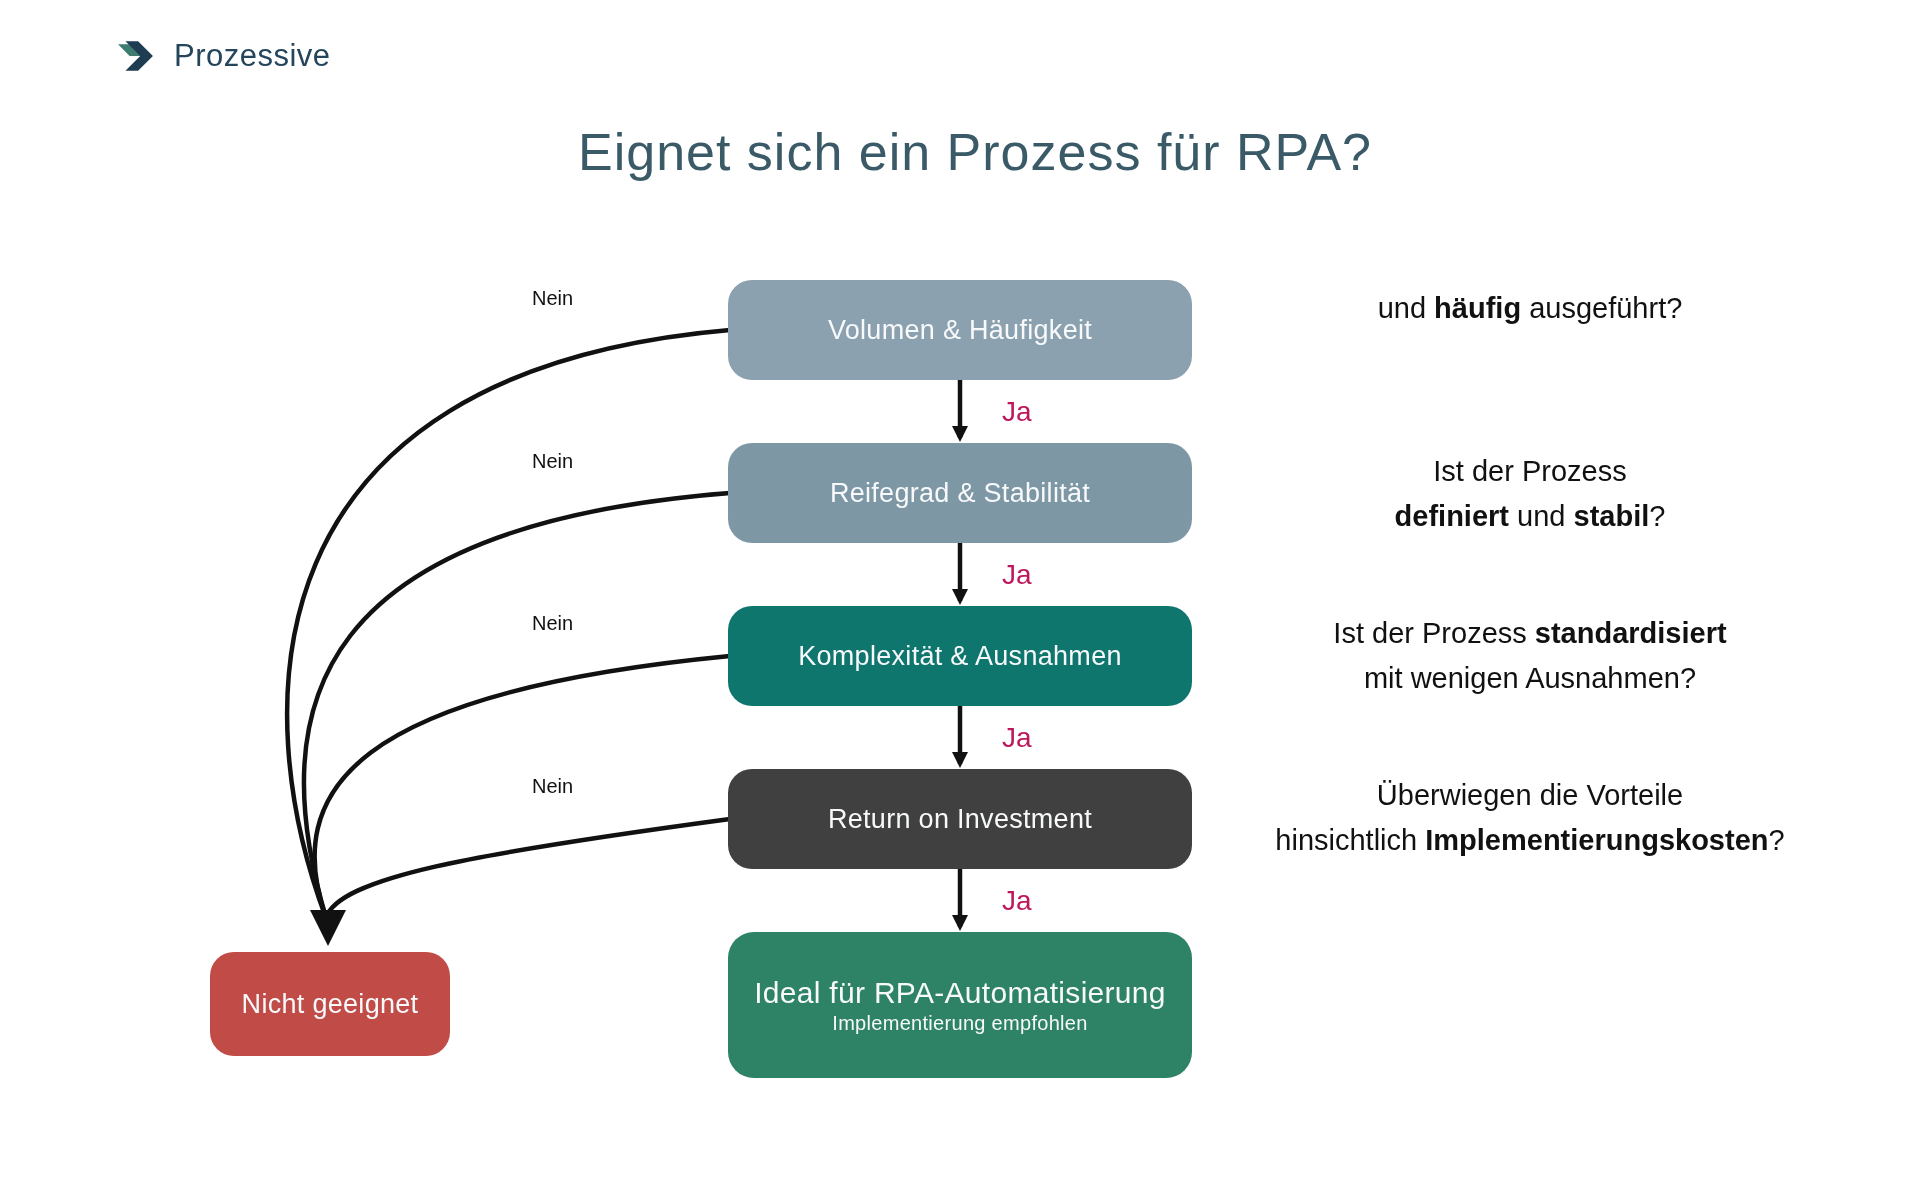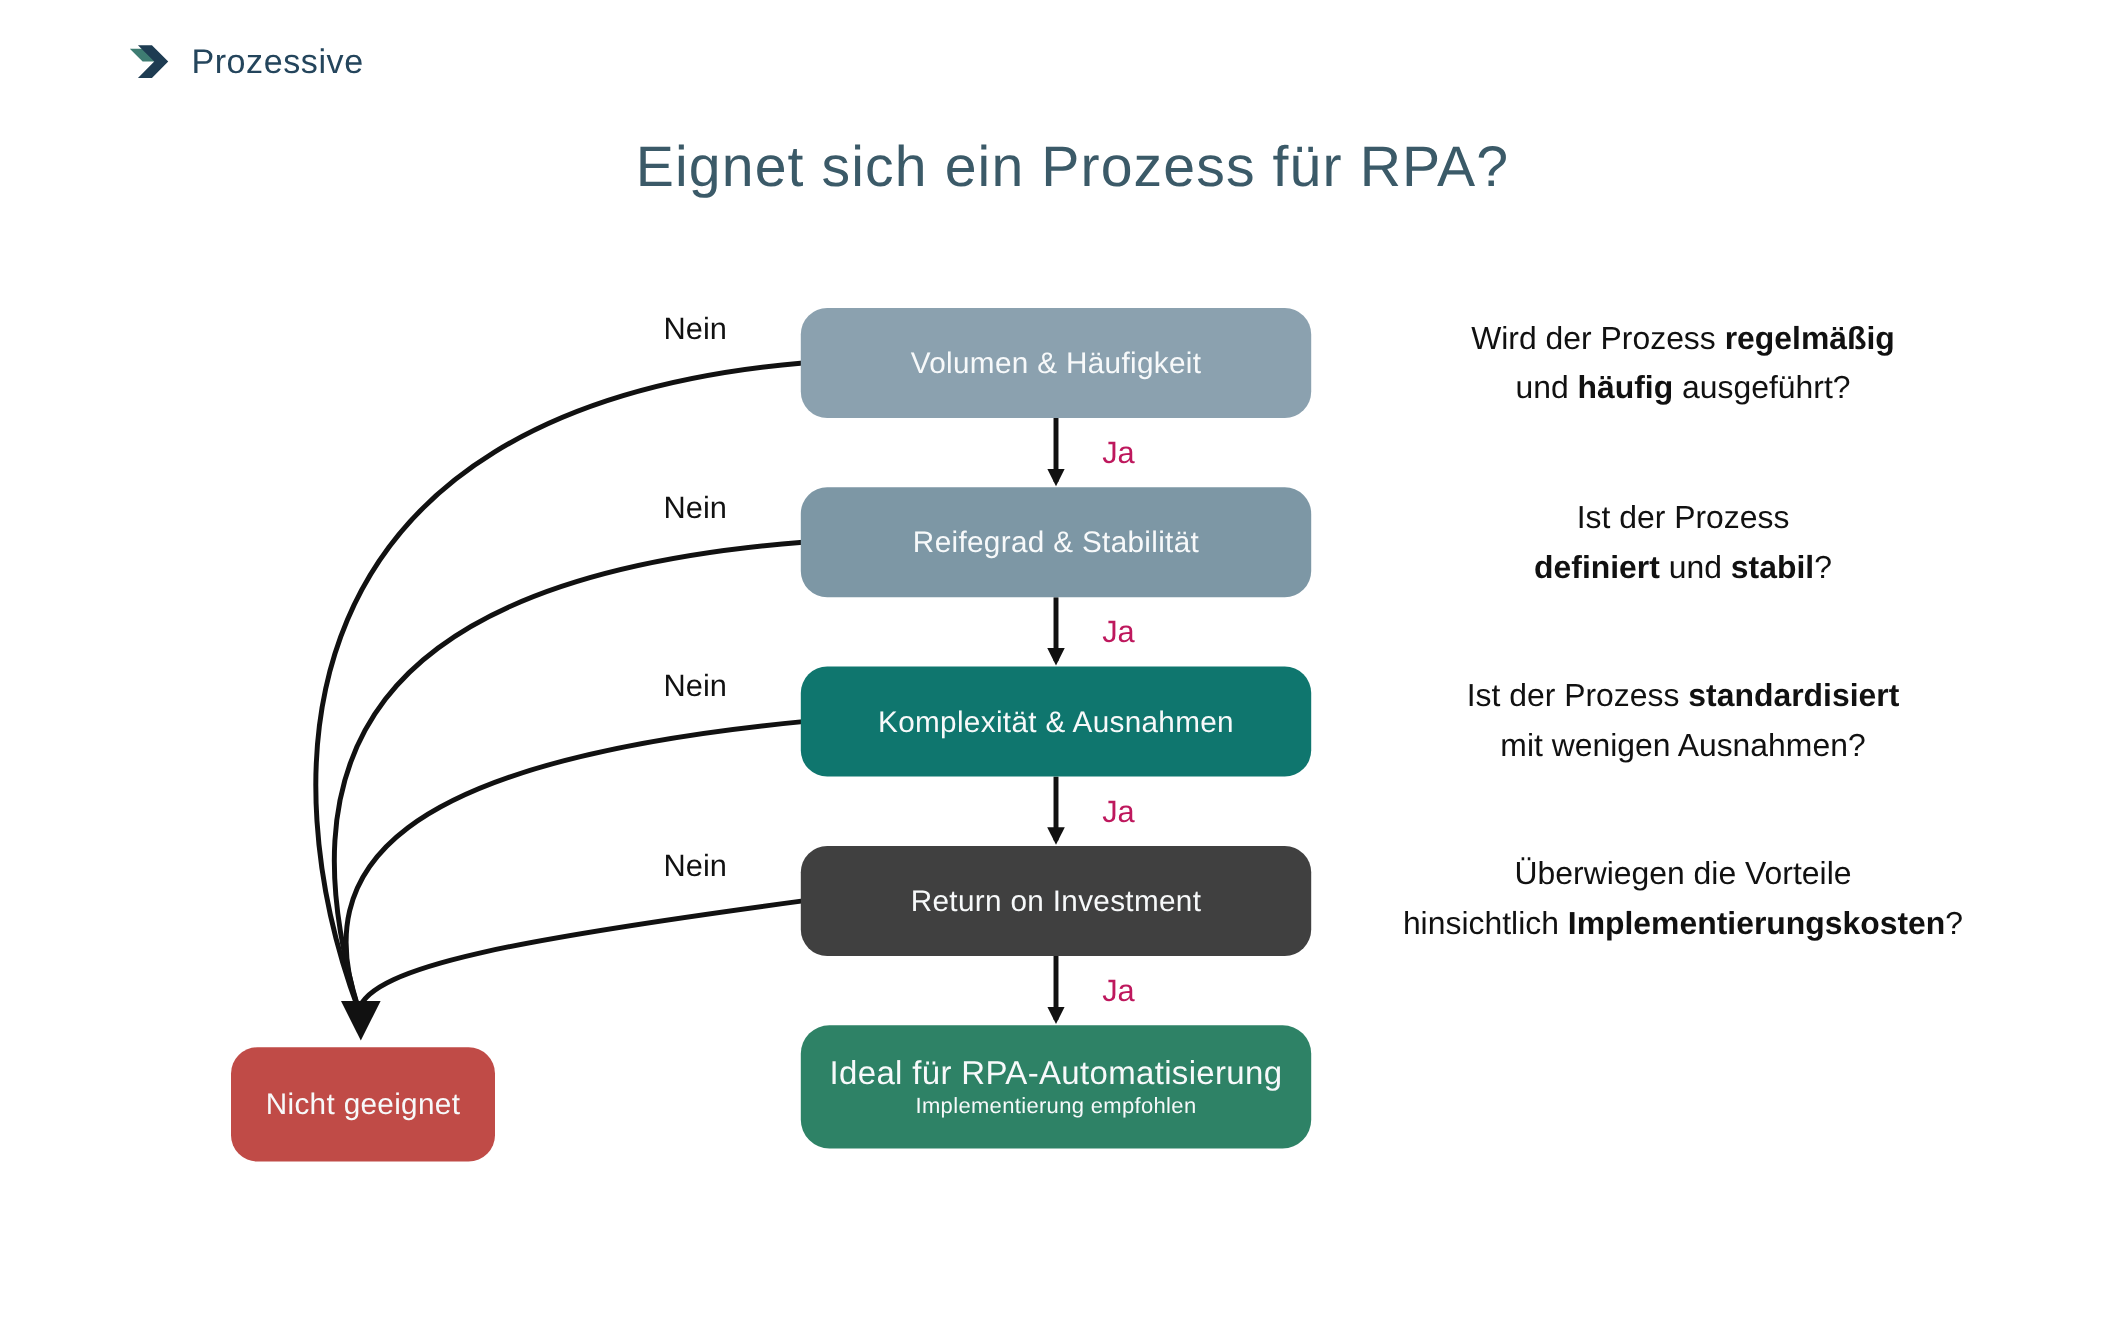--- a/index.html
+++ b/index.html
@@ -18,35 +18,35 @@
   
   .step{position:absolute;left:728px;width:464px;height:100px;border-radius:24px;
     display:flex;align-items:center;justify-content:center;
     color:#f7f9fa;font-size:27px;letter-spacing:.3px;}
   .step-0{top:280px;background:#8ba1af;}
   .step-1{top:443px;background:#7d97a5;}
   .step-2{top:606px;background:#0f766e;}
   .step-3{top:769px;background:#404040;}
 
   
-  .outcome-success{position:absolute;left:728px;top:932px;width:464px;height:112px;
+  .outcome-success{position:absolute;left:728px;top:932px;width:464px;height:146px;
     border-radius:26px;background:#2e8266;color:#f7f9fa;
     display:flex;flex-direction:column;align-items:center;justify-content:center;gap:2px;}
   .outcome-success .main{font-size:30px;letter-spacing:.3px;}
   .outcome-success .sub{font-size:20px;letter-spacing:.3px;}
   .outcome-failure{position:absolute;left:210px;top:952px;width:240px;height:104px;
     border-radius:24px;background:#c04b47;color:#f7f9fa;
     display:flex;align-items:center;justify-content:center;font-size:27px;letter-spacing:.3px;}
 
   
   .ja-label{position:absolute;left:1002px;width:90px;height:45px;line-height:45px;
     font-size:28px;color:#be185d;}
   .ja-1{top:389px;} .ja-2{top:552px;} .ja-3{top:715px;} .ja-4{top:878px;}
-  .nein-label{position:absolute;left:572px;width:120px;height:45px;line-height:45px;
-    text-align:center;font-size:28px;color:#111111;}
+  .nein-label{position:absolute;left:532px;width:120px;height:45px;line-height:45px;
+    font-size:20px;color:#111111;}
   .nein-1{top:276px;} .nein-2{top:439px;} .nein-3{top:601px;} .nein-4{top:764px;}
 
   
   .question{position:absolute;left:1150px;width:760px;text-align:center;
     font-size:29px;line-height:45px;color:#111111;}
   .question b{font-weight:700;}
   .q-0{top:286px;} .q-1{top:449px;} .q-2{top:611px;} .q-3{top:773px;}
 
   
   .arrows{position:absolute;left:0;top:0;width:1920px;height:1200px;pointer-events:none;}
@@ -110,21 +110,20 @@
   <div class="ja-label ja-2">Ja</div>
   <div class="ja-label ja-3">Ja</div>
   <div class="ja-label ja-4">Ja</div>
 
   <div class="nein-label nein-1">Nein</div>
   <div class="nein-label nein-2">Nein</div>
   <div class="nein-label nein-3">Nein</div>
   <div class="nein-label nein-4">Nein</div>
 
   <div class="question q-0">
-    <div><span>Wird der Prozess </span><b>regelmäßig</b></div>
     <div><span>und </span><b>häufig</b><span> ausgeführt?</span></div>
   </div>
   <div class="question q-1">
     <div><span>Ist der Prozess</span></div>
     <div><b>definiert</b><span> und </span><b>stabil</b><span>?</span></div>
   </div>
   <div class="question q-2">
     <div><span>Ist der Prozess </span><b>standardisiert</b></div>
     <div><span>mit wenigen Ausnahmen?</span></div>
   </div>

